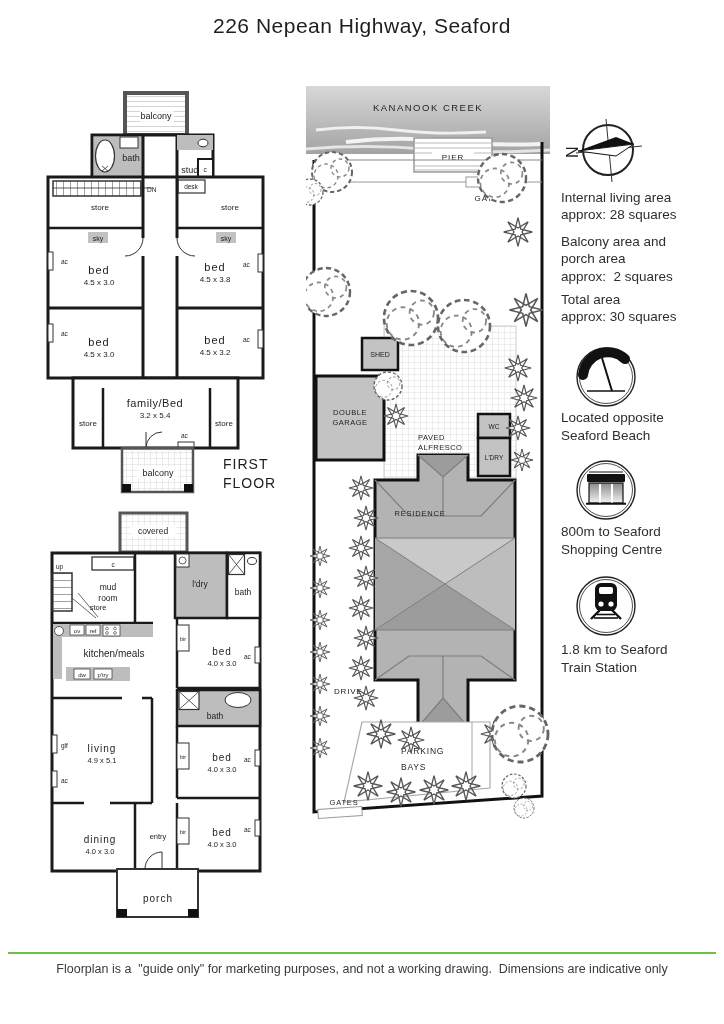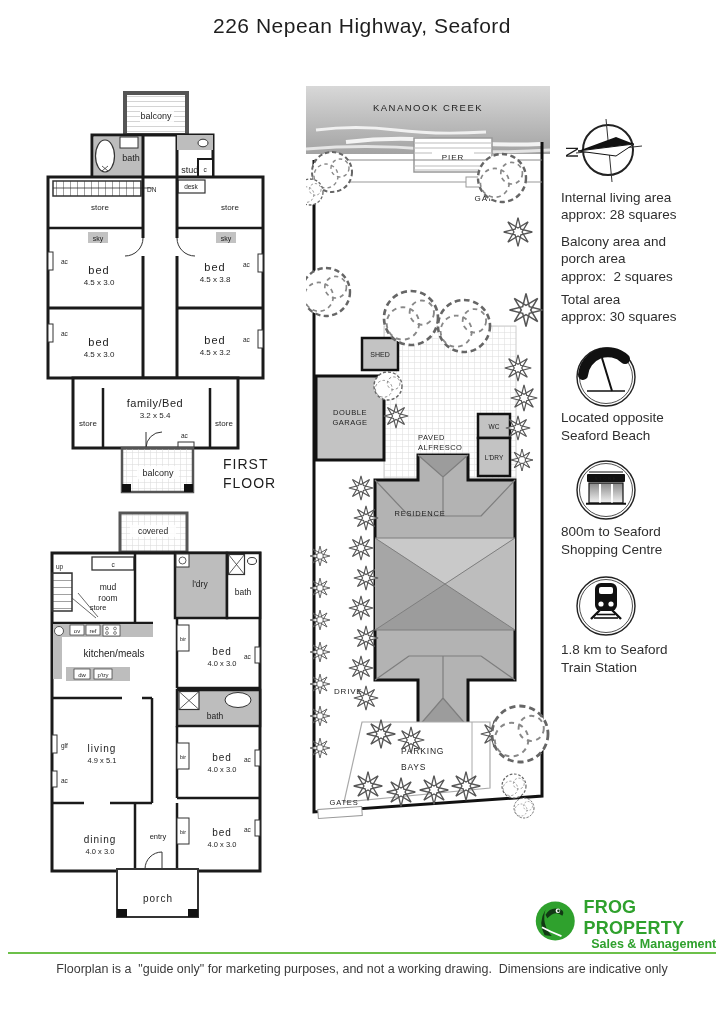--- a/index.html
+++ b/index.html
@@ -490,31 +490,17 @@
     <rect x="25" y="13" width="14" height="7" rx="2" fill="#fff"></rect>
     <circle cx="27" cy="30" r="2.6" fill="#fff"></circle>
     <circle cx="37" cy="30" r="2.6" fill="#fff"></circle>
     <path d="M17 45 L26 36 M47 45 L38 36" stroke="#111" stroke-width="2.4"></path>
     <line x1="23" y1="40.5" x2="41" y2="40.5" stroke="#111" stroke-width="1.6"></line>
     <line x1="20" y1="44" x2="44" y2="44" stroke="#111" stroke-width="1.6"></line>
   </svg>
   <div class="featuretext" style="top:641px">1.8 km to Seaford
 Train Station</div>
 
-  <div class="logo">
-    <svg width="48" height="48" viewBox="0 0 48 48">
-      <circle cx="24" cy="24" r="22" fill="#2fa12d"></circle>
-      <path d="M12 40 Q4 26 13 11 Q8 27 20 41 Z" fill="#113914"></path>
-      <path d="M13 17 Q19 7 30 11 Q35 13 32 18 Q24 11 15 21 Z" fill="#113914"></path>
-      <circle cx="27" cy="12.5" r="2.6" fill="#fff"></circle>
-      <circle cx="27.6" cy="12.5" r="1.4" fill="#113914"></circle>
-      <path d="M9 31 Q18 36 31 41" stroke="#fff" stroke-width="2" fill="none"></path>
-    </svg>
-    <div class="logotext">
-      <div class="brand" style="color:#2fa12d">FROG PROPERTY</div>
-      <div class="brandsub" style="color:#2fa12d">Sales &amp; Management</div>
-    </div>
-  </div>
 
   <div class="greenline" style="background:#6cc04a"></div>
   <div class="disclaimer">Floorplan is a  "guide only" for marketing purposes, and not a working drawing.  Dimensions are indicative only</div>
 
 </div>
 
 </body></html>

